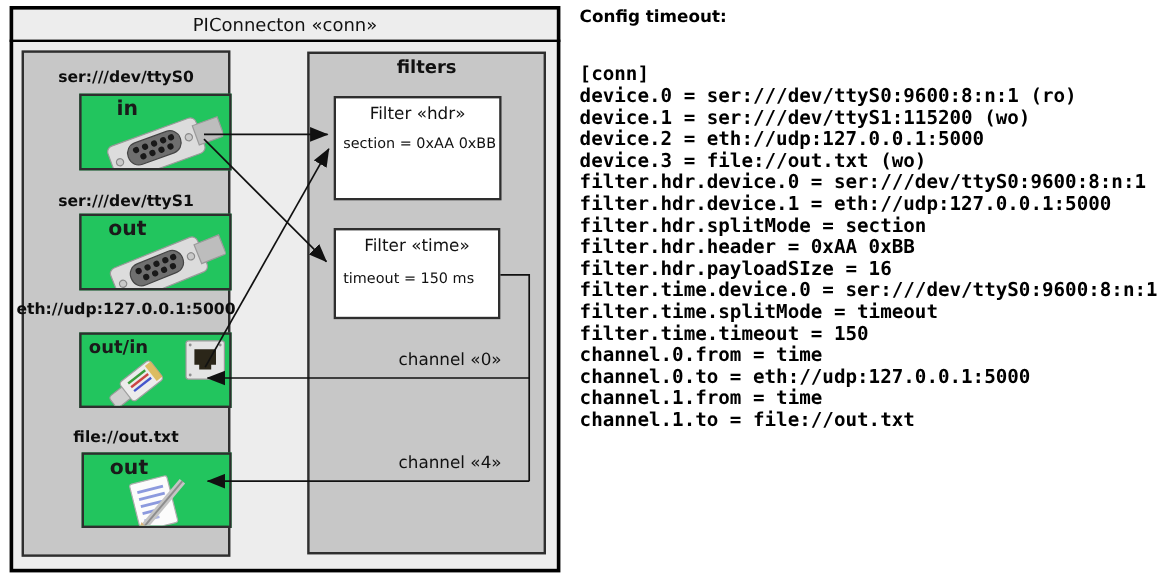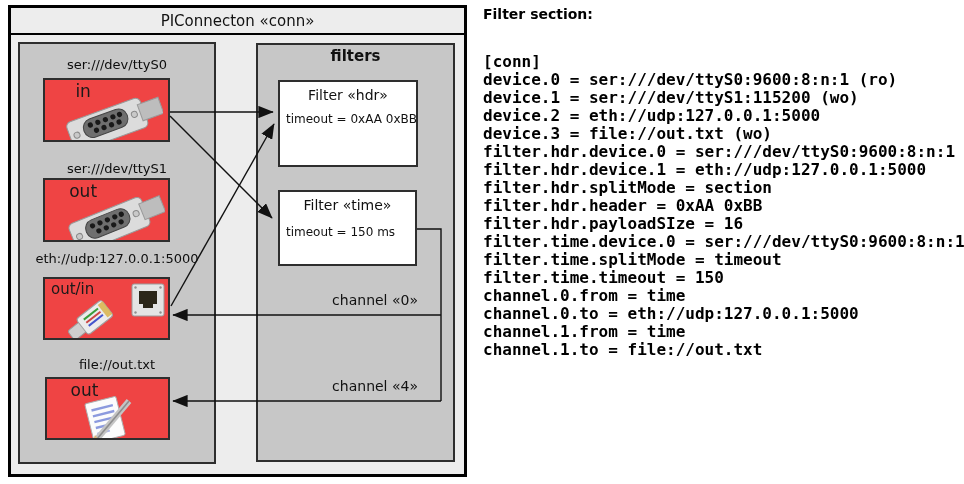--- a/index.html
+++ b/index.html
@@ -18,30 +18,30 @@
   .outer-title {
     position:absolute; top:4px; left:0; right:0; text-align:center;
     font-size:15px; color:#111; white-space:nowrap;
   }
   .title-sep { position:absolute; top:25px; left:-3px; right:-3px; height:2px; background:#000; }
 
   .panel {
     position:absolute; box-sizing:border-box;
     background:#c7c7c7; border:2px solid #2e2e2e;
   }
-  .devices-panel { left:7px;  top:34px; width:198px; height:422px; }
+  .devices-panel { left:7px;  top:34px; width:174px; height:422px;font-weight:bold; }
   .filters-panel { left:245px; top:35px; width:199px; height:419px; }
 
   .dev-label {
     position:absolute; left:-12px; right:-12px; text-align:center;
     font-size:13px; white-space:nowrap; color:#0d0d0d;
   }
   .dev-box {
-    position:absolute; box-sizing:border-box; background:#ef4444;
-    border:2px solid #2e2e2e; overflow:hidden;
+    position:absolute; box-sizing:border-box; background:#22c55e;
+    border:2px solid #2e2e2e; overflow:hidden;margin-left:23px;
   }
   .port-label { position:absolute; top:1px; left:0; width:62%; text-align:center;
     font-size:17px; color:#1a1a1a; }
   .port-label.small { width:auto; left:6px; text-align:right; font-size:15px; }
 
   .filters-title { position:absolute; top:2px; left:0; right:0; text-align:center; font-size:15px;font-weight:bold; }
   .filter-box {
     position:absolute; box-sizing:border-box; background:#fff; border:2px solid #2e2e2e;
   }
   .filter-title { position:absolute; top:5px; left:0; right:0; text-align:center; font-size:14px; }
@@ -168,21 +168,21 @@
         </svg>
       </div>
     </div>
 
     <div class="panel filters-panel">
       <div class="filters-title">filters</div>
 
       <div class="filter-box" style="left:20px; top:35px; width:140px; height:87px">
         <div class="filter-title">Filter «hdr»</div>
         <div class="filter-lines">
-          <div>timeout = 0xAA 0xBB</div>
+          <div>section = 0xAA 0xBB</div>
         </div>
       </div>
 
       <div class="filter-box" style="left:20px; top:145px; width:139px; height:76px">
         <div class="filter-title">Filter «time»</div>
         <div class="filter-lines" style="top:31px">
           <div>timeout = 150 ms</div>
         </div>
       </div>
 
@@ -199,21 +199,21 @@
     </defs>
     <line x1="170" y1="112" x2="273" y2="112" stroke="#111" stroke-width="1.4" marker-end="url(#arr)"></line>
     <line x1="170" y1="116" x2="272" y2="218" stroke="#111" stroke-width="1.4" marker-end="url(#arr)"></line>
     <line x1="171" y1="306" x2="274" y2="124" stroke="#111" stroke-width="1.4" marker-end="url(#arr)"></line>
     <polyline points="417,229 441,229 441,401" fill="none" stroke="#111" stroke-width="1.4"></polyline>
     <line x1="441" y1="315" x2="173" y2="315" stroke="#111" stroke-width="1.4" marker-end="url(#arr)"></line>
     <line x1="441" y1="401" x2="173" y2="401" stroke="#111" stroke-width="1.4" marker-end="url(#arr)"></line>
   </svg>
 
   <div class="config">
-    <div class="cfg-heading">Filter section:</div>
+    <div class="cfg-heading">Config timeout:</div>
     <div class="cfg-lines">
       <div class="cfg-line">[conn]</div>
       <div class="cfg-line">device.0 = ser:///dev/ttyS0:9600:8:n:1 (ro)</div>
       <div class="cfg-line">device.1 = ser:///dev/ttyS1:115200 (wo)</div>
       <div class="cfg-line">device.2 = eth://udp:127.0.0.1:5000</div>
       <div class="cfg-line">device.3 = file://out.txt (wo)</div>
       <div class="cfg-line">filter.hdr.device.0 = ser:///dev/ttyS0:9600:8:n:1</div>
       <div class="cfg-line">filter.hdr.device.1 = eth://udp:127.0.0.1:5000</div>
       <div class="cfg-line">filter.hdr.splitMode = section</div>
       <div class="cfg-line">filter.hdr.header = 0xAA 0xBB</div>

